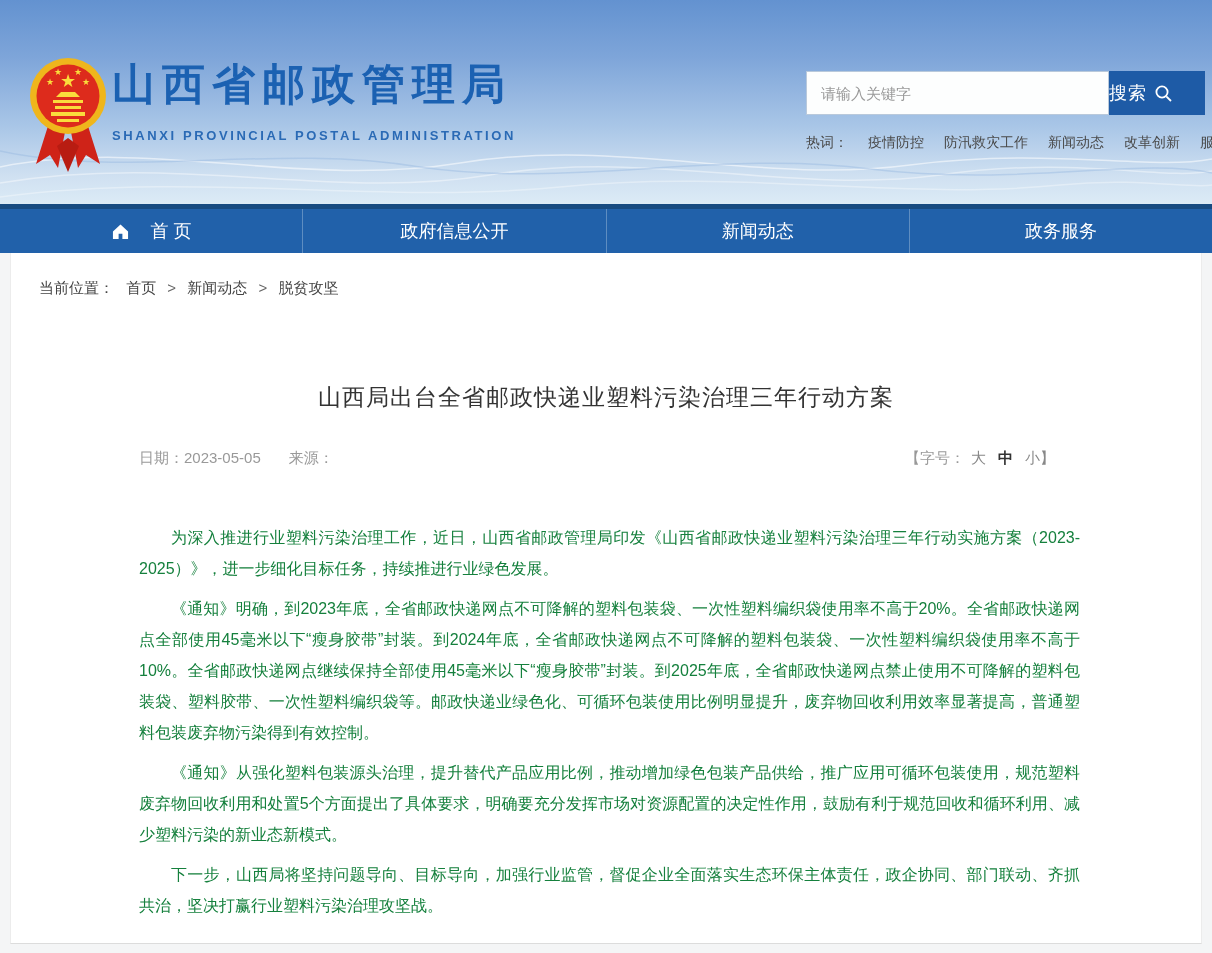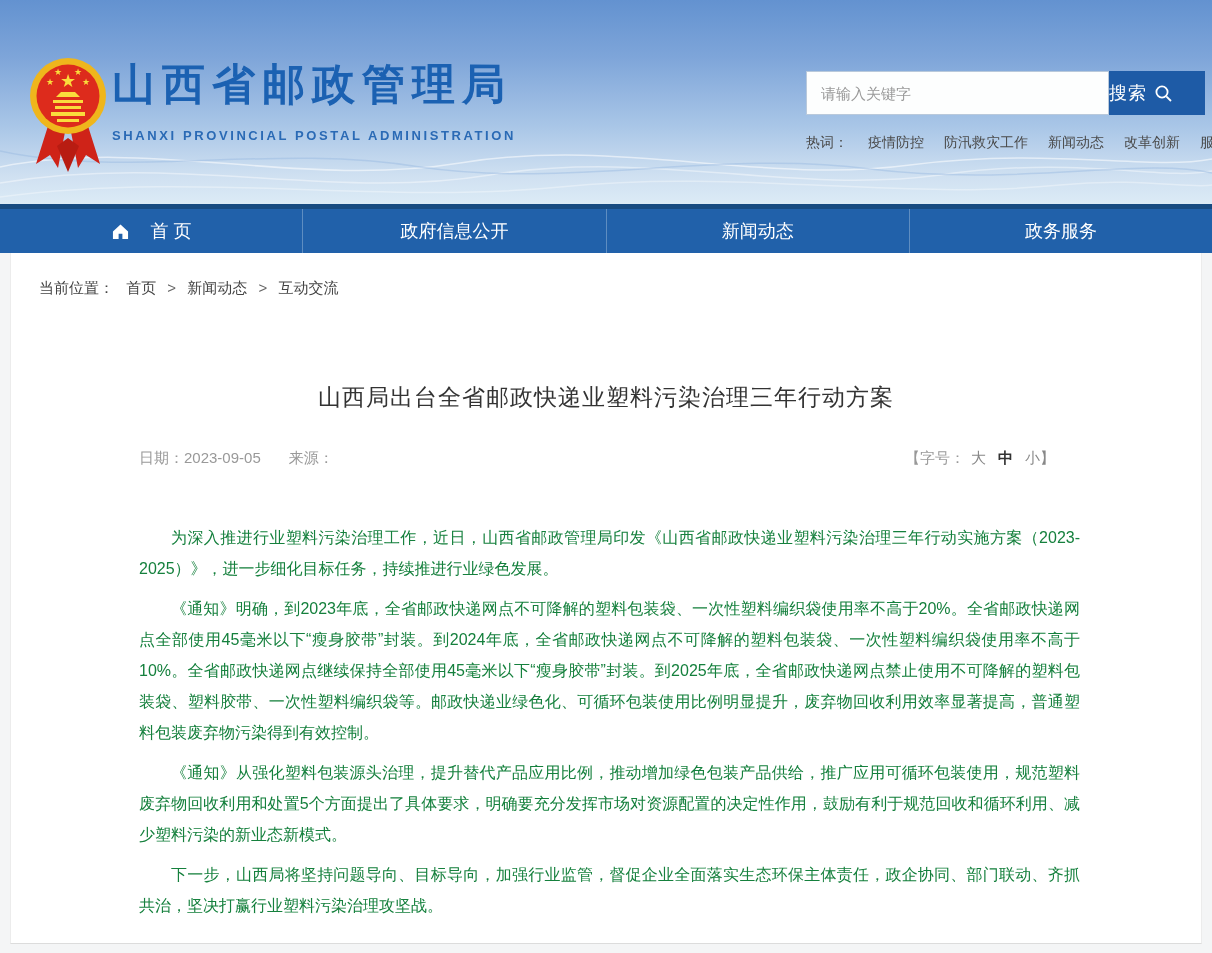--- a/index.html
+++ b/index.html
@@ -167,28 +167,28 @@
 </div>
 
 <div class="main-container">
 
   <div class="breadcrumb">
     <span class="crumb-label">当前位置：</span>
     <a href="#">首页</a>
     <span class="sep">&gt;</span>
     <a href="#">新闻动态</a>
     <span class="sep">&gt;</span>
-    <a href="#">互动交流</a>
+    <a href="#">脱贫攻坚</a>
   </div>
 
   <h1 class="article-title">山西局出台全省邮政快递业塑料污染治理三年行动方案</h1>
 
   <div class="article-meta">
     <div class="meta-left">
-      <span>日期：</span><span>2023-09-05</span><span class="src">来源：</span>
+      <span>日期：</span><span>2023-05-05</span><span class="src">来源：</span>
     </div>
     <div class="meta-right">
       <span>【字号：</span><a class="fs-opt">大</a><a class="fs-opt active">中</a><a class="fs-opt">小】</a>
     </div>
   </div>
 
   <div class="article-body">
     <p>为深入推进行业塑料污染治理工作，近日，山西省邮政管理局印发《山西省邮政快递业塑料污染治理三年行动实施方案（2023-2025）》，进一步细化目标任务，持续推进行业绿色发展。</p>
     <p>《通知》明确，到2023年底，全省邮政快递网点不可降解的塑料包装袋、一次性塑料编织袋使用率不高于20%。全省邮政快递网点全部使用45毫米以下“瘦身胶带”封装。到2024年底，全省邮政快递网点不可降解的塑料包装袋、一次性塑料编织袋使用率不高于10%。全省邮政快递网点继续保持全部使用45毫米以下“瘦身胶带”封装。到2025年底，全省邮政快递网点禁止使用不可降解的塑料包装袋、塑料胶带、一次性塑料编织袋等。邮政快递业绿色化、可循环包装使用比例明显提升，废弃物回收利用效率显著提高，普通塑料包装废弃物污染得到有效控制。</p>
     <p>《通知》从强化塑料包装源头治理，提升替代产品应用比例，推动增加绿色包装产品供给，推广应用可循环包装使用，规范塑料废弃物回收利用和处置5个方面提出了具体要求，明确要充分发挥市场对资源配置的决定性作用，鼓励有利于规范回收和循环利用、减少塑料污染的新业态新模式。</p>

